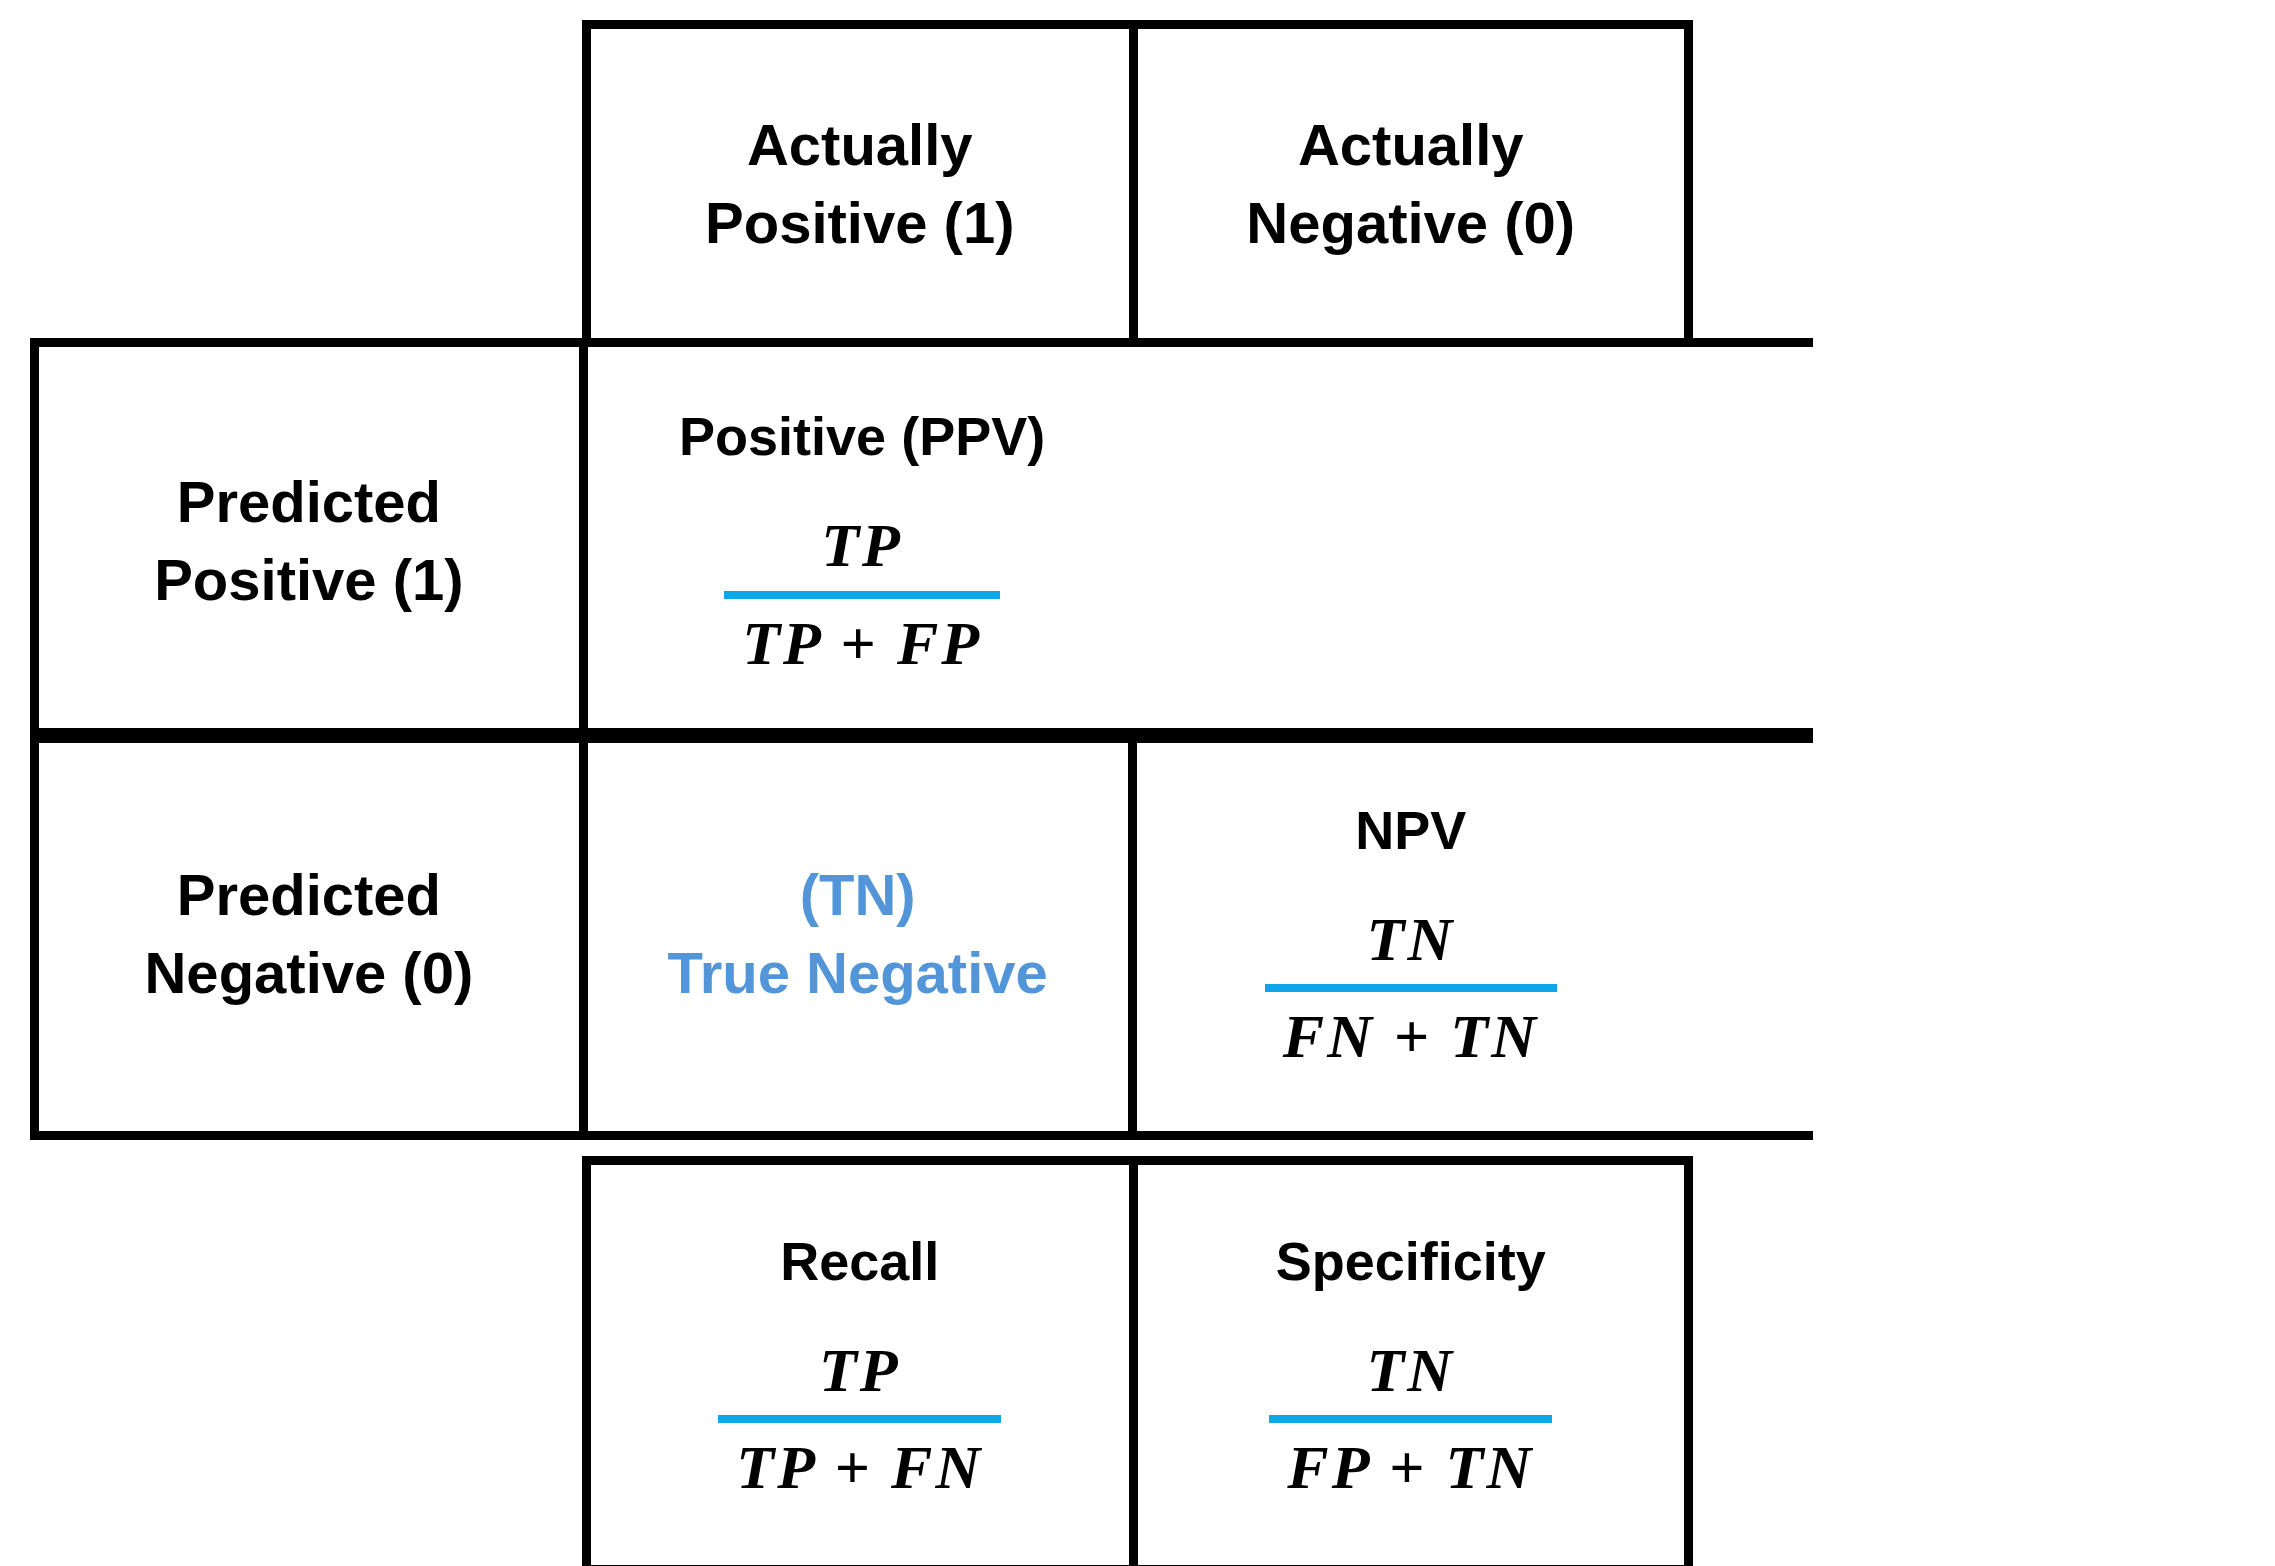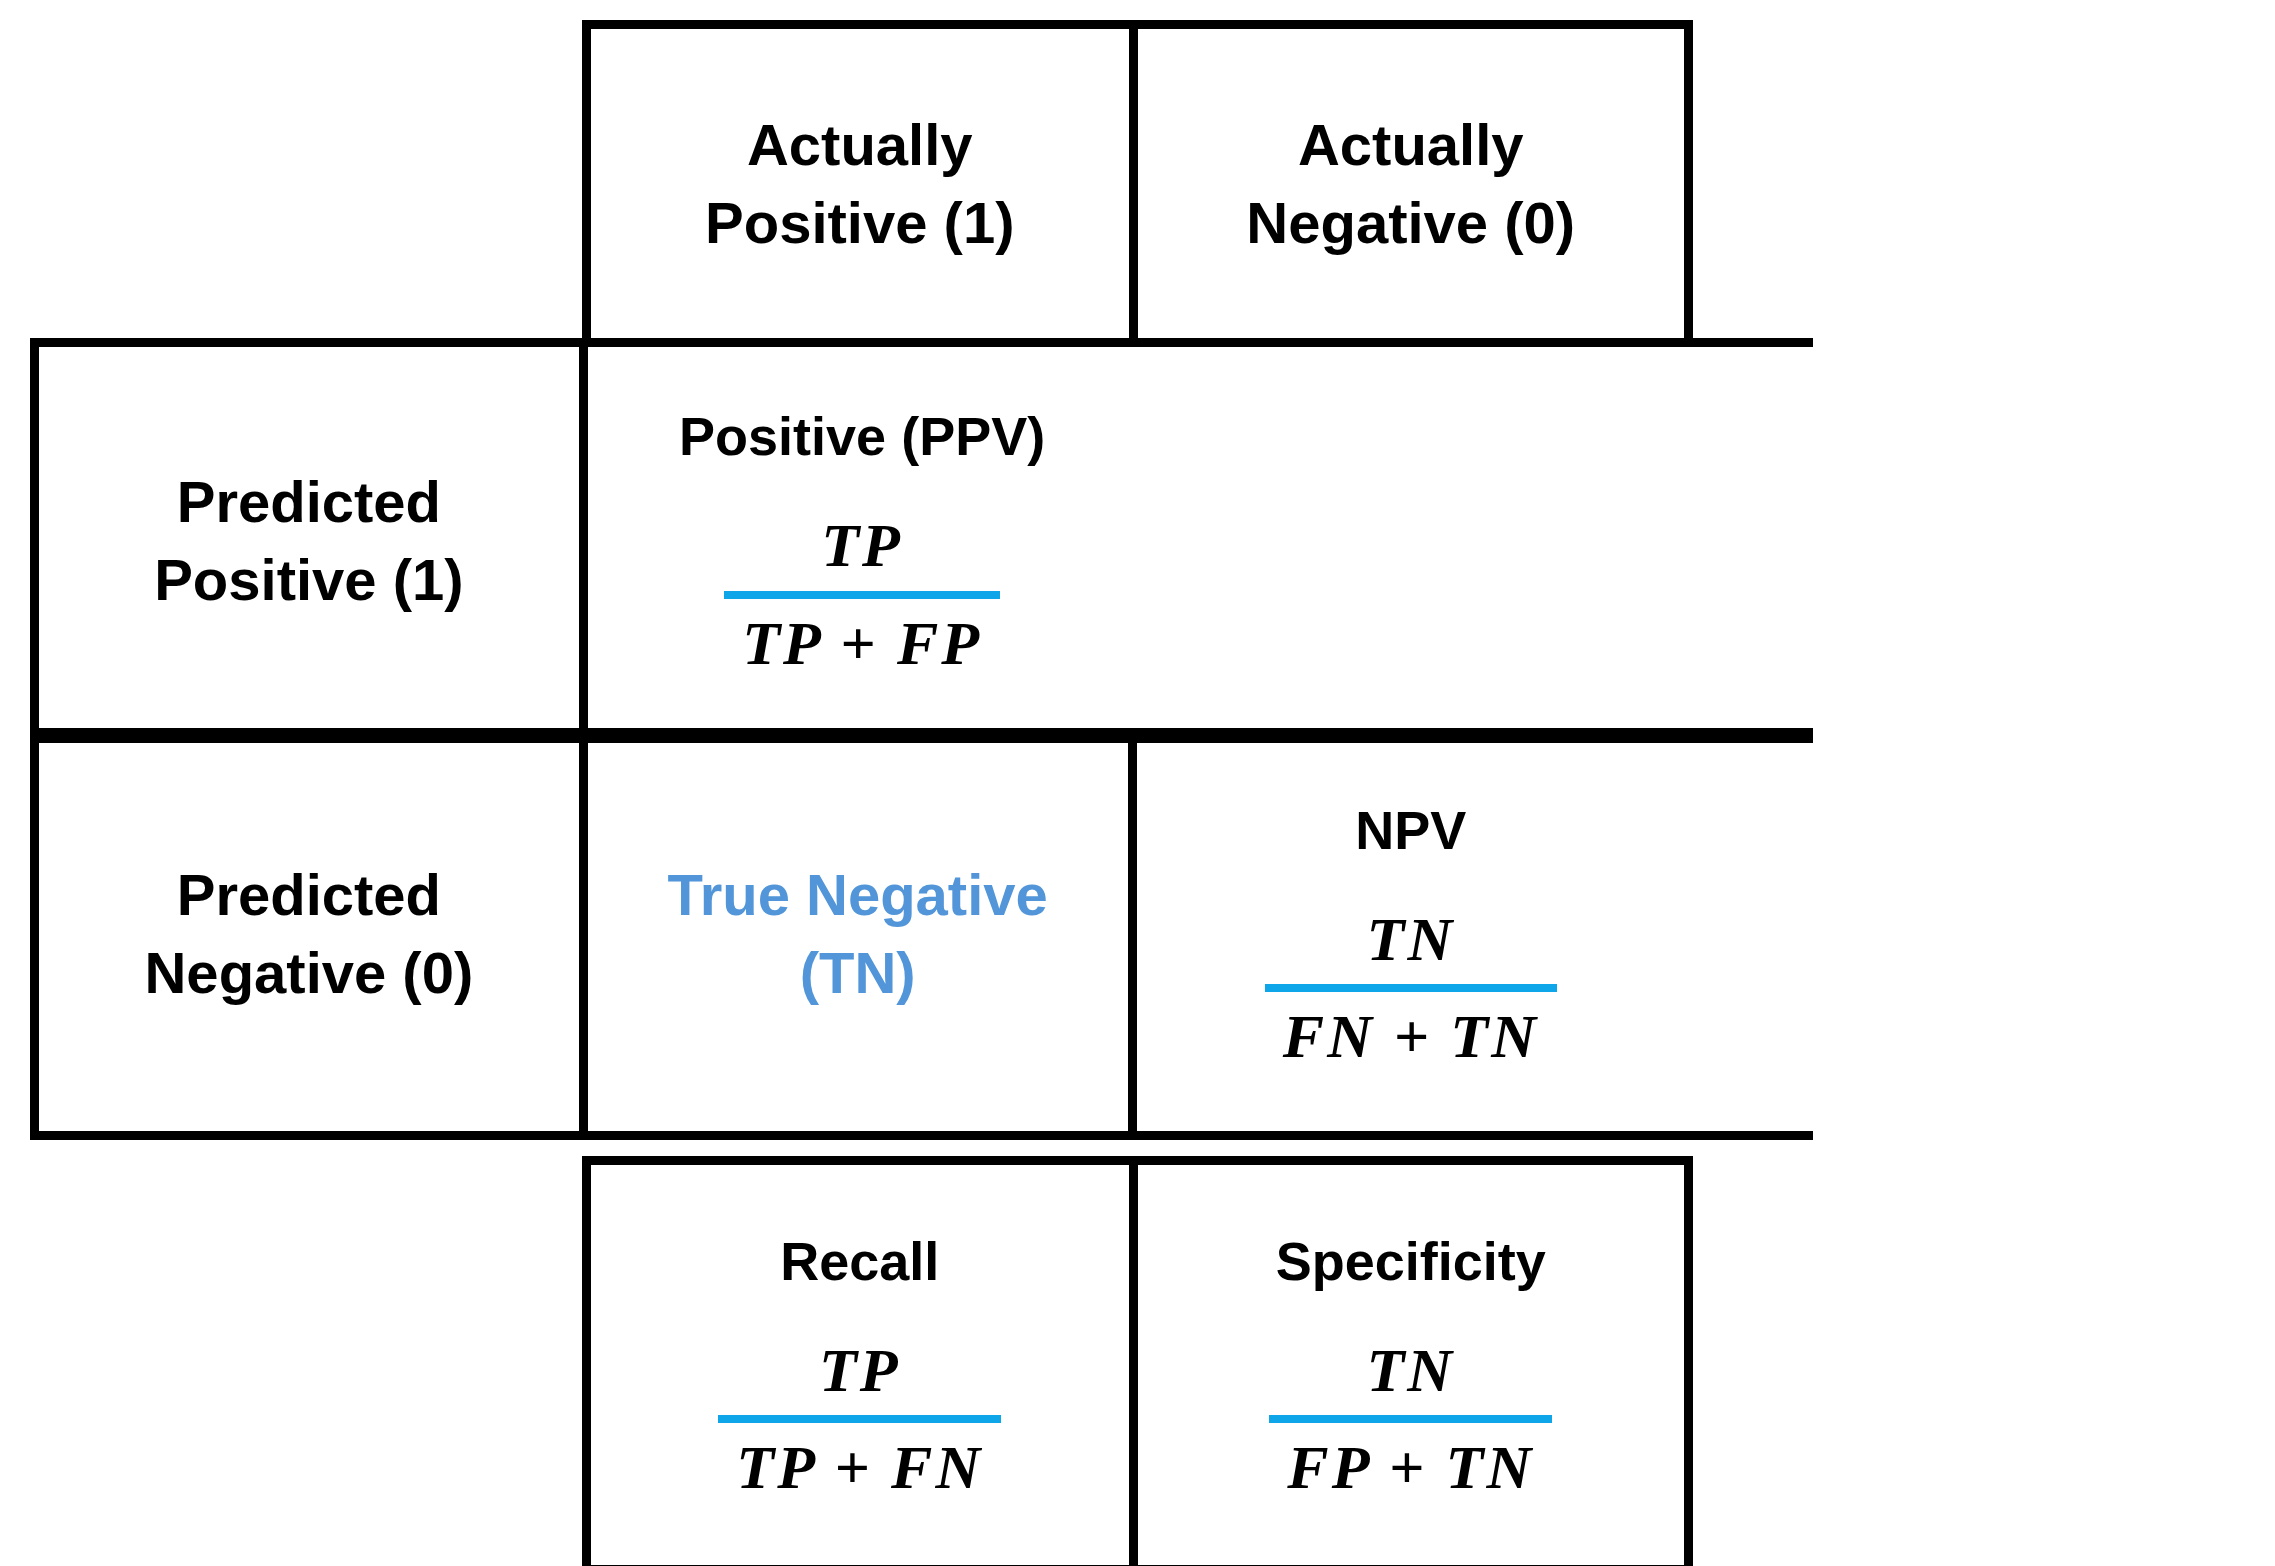--- a/index.html
+++ b/index.html
@@ -97,22 +97,22 @@
 
   <div class="box box-row-neg">
     <div class="cell vline">
       <div class="label">
         <span>Predicted</span>
         <span>Negative (0)</span>
       </div>
     </div>
     <div class="cell vline">
       <div class="label blue">
+        <span>(TN)</span>
         <span>True Negative</span>
-        <span>(TN)</span>
       </div>
     </div>
     <div class="cell">
       <div class="metric-title">NPV</div>
       <div class="fraction">
         <div class="num">TN</div>
         <div class="den">FN + TN</div>
       </div>
     </div>
   </div>

